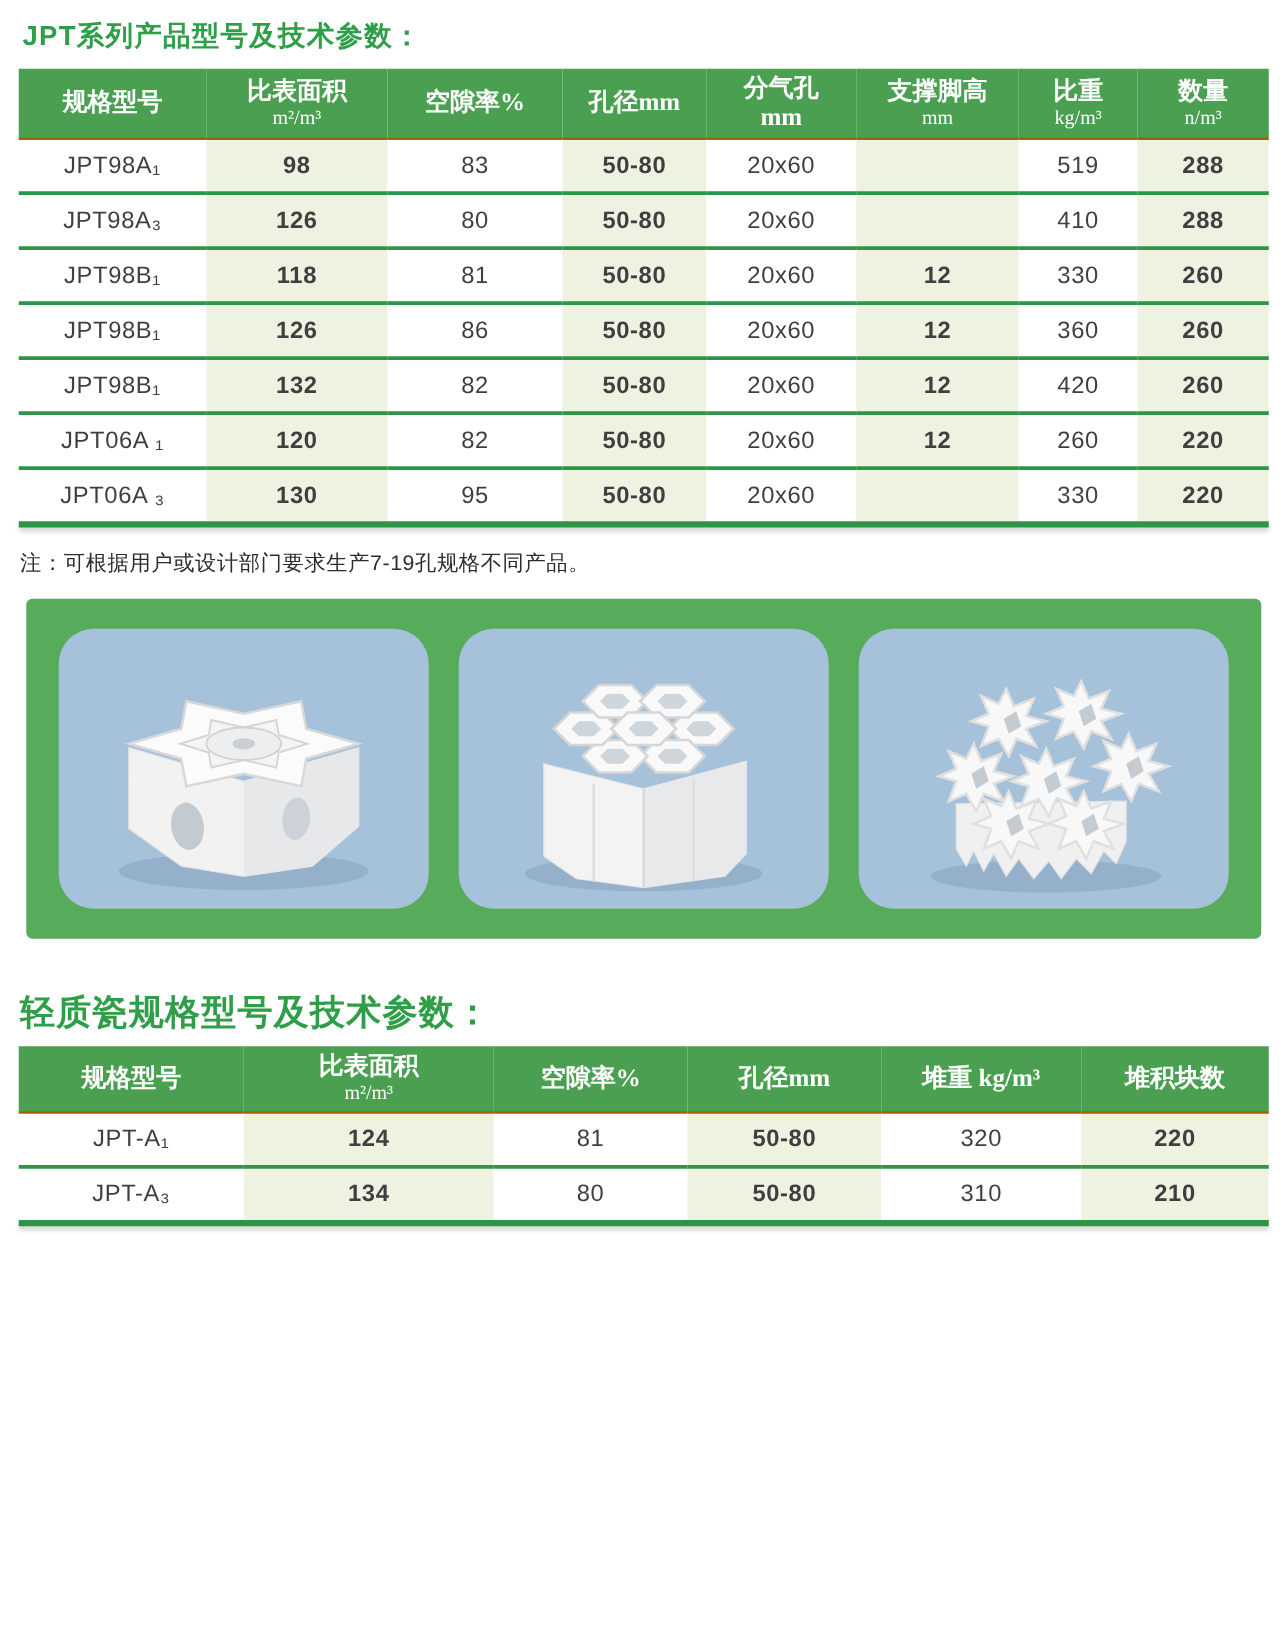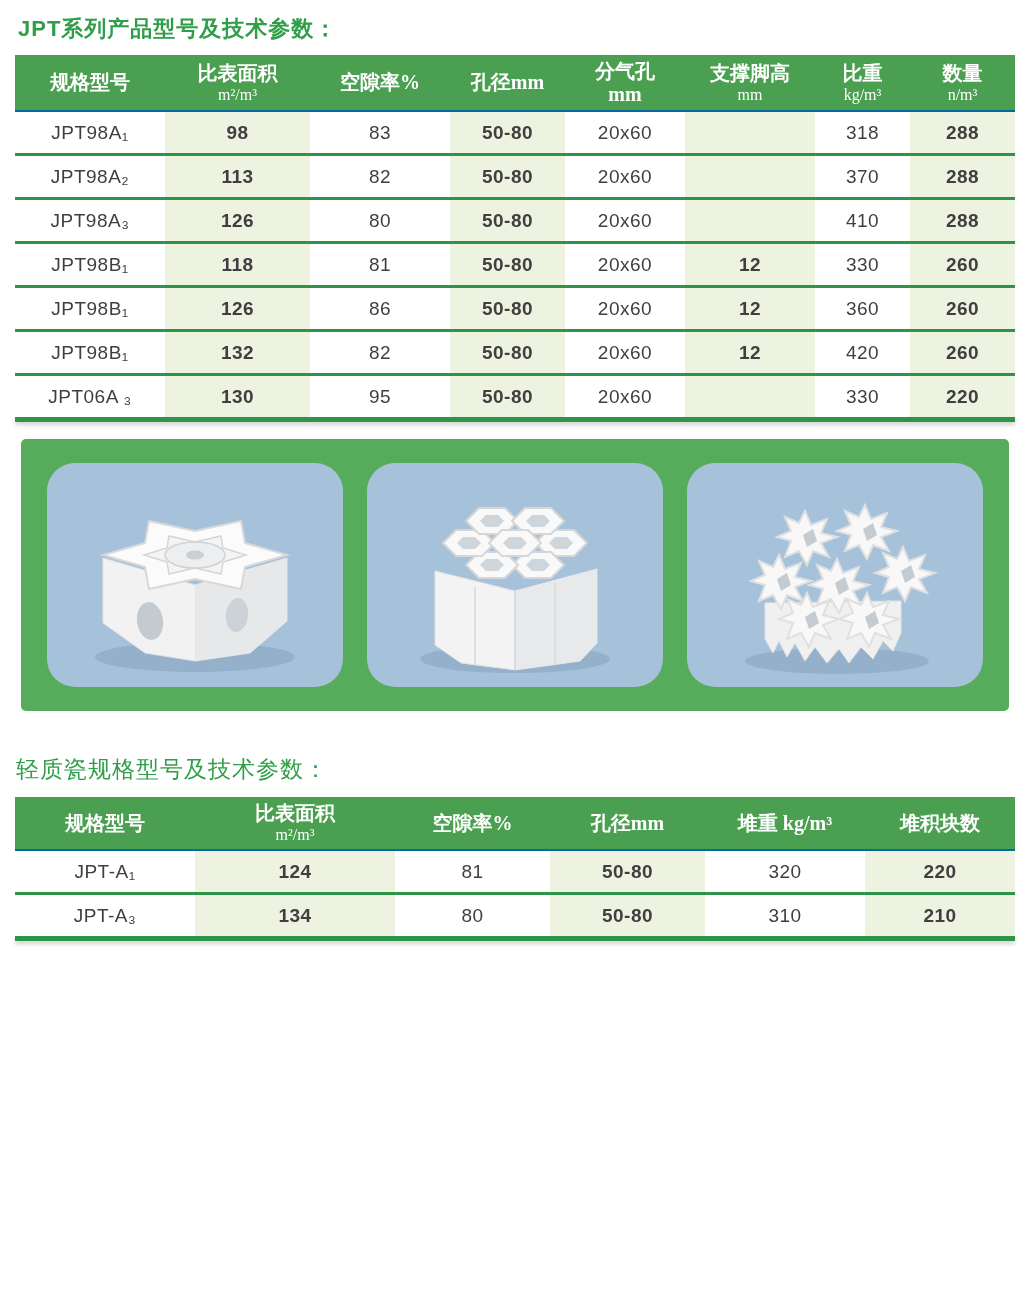--- a/index.html
+++ b/index.html
@@ -30,21 +30,21 @@
     font-family:"Liberation Serif","DejaVu Serif",serif;
   }
   table.spec2 thead th{height:52px;}
   table.spec th .hline{line-height:1.15;}
   table.spec th .unit{
     font-size:16px;font-weight:normal;line-height:1.1;margin-top:1px;
     font-family:"Liberation Serif","DejaVu Serif",serif;
     text-align:center;
   }
   table.spec tbody tr{border-top:3px solid var(--divider-green);}
-  table.spec tbody tr:first-child{border-top:2px solid #0369a1;}
+  table.spec tbody tr:first-child{border-top:2px solid #a16207;}
   table.spec tbody td{
     height:41px;text-align:center;font-size:19px;color:#3f3f3f;background:#ffffff;
     padding:0;letter-spacing:0.5px;
   }
   table.spec tbody td.alt{background:var(--cell-light-green);font-weight:bold;}
   .table-endbar{
     margin-left:15px;width:1000px;height:5px;background:var(--divider-green);
     box-shadow:0 3px 4px rgba(0,0,0,0.18);
   }
   .note{margin:17px 0 0 16px;font-size:17px;color:#2c2c2c;letter-spacing:0.5px;}
@@ -56,21 +56,21 @@
     margin:17px 0 0 21px;width:988px;height:272px;background:var(--band-green);
     border-radius:5px;display:flex;align-items:center;justify-content:space-between;
     padding:0 26px;box-sizing:border-box;
   }
   .photo-panel{
     width:296px;height:224px;background:var(--panel-blue);border-radius:28px;
     overflow:hidden;flex:0 0 auto;
   }
   .photo-panel svg{display:block;width:100%;height:100%;}
   .title-sub{
-    color:var(--title-green);font-size:23px;font-weight:normal;letter-spacing:1px;
+    color:var(--title-green);font-size:28px;font-weight:bold;letter-spacing:1px;
     margin:46px 0 15px 16px;line-height:25px;
   }
 </style>
 </head>
 <body>
 
 <div class="page">
 
   <div class="title-main">JPT系列产品型号及技术参数：</div>
 
@@ -118,31 +118,21 @@
         </tr>
       </thead>
       <tbody>
         <tr>
           <td>JPT98A₁</td>
           <td class="alt">98</td>
           <td>83</td>
           <td class="alt">50-80</td>
           <td>20x60</td>
           <td class="alt"></td>
-          <td>318</td>
-          <td class="alt">288</td>
-        </tr>
-        <tr>
-          <td>JPT98A₂</td>
-          <td class="alt">113</td>
-          <td>82</td>
-          <td class="alt">50-80</td>
-          <td>20x60</td>
-          <td class="alt"></td>
-          <td>370</td>
+          <td>519</td>
           <td class="alt">288</td>
         </tr>
         <tr>
           <td>JPT98A₃</td>
           <td class="alt">126</td>
           <td>80</td>
           <td class="alt">50-80</td>
           <td>20x60</td>
           <td class="alt"></td>
           <td>410</td>
@@ -172,33 +162,44 @@
           <td>JPT98B₁</td>
           <td class="alt">132</td>
           <td>82</td>
           <td class="alt">50-80</td>
           <td>20x60</td>
           <td class="alt">12</td>
           <td>420</td>
           <td class="alt">260</td>
         </tr>
         <tr>
+          <td>JPT06A ₁</td>
+          <td class="alt">120</td>
+          <td>82</td>
+          <td class="alt">50-80</td>
+          <td>20x60</td>
+          <td class="alt">12</td>
+          <td>260</td>
+          <td class="alt">220</td>
+        </tr>
+        <tr>
           <td>JPT06A ₃</td>
           <td class="alt">130</td>
           <td>95</td>
           <td class="alt">50-80</td>
           <td>20x60</td>
           <td class="alt"></td>
           <td>330</td>
           <td class="alt">220</td>
         </tr>
       </tbody>
     </table>
   <div class="table-endbar"></div>
 
+  <div class="note">注：可根据用户或设计部门要求生产7-19孔规格不同产品。</div>
 
 
   <div class="photo-band">
 
     <div class="photo-panel" aria-label="JPT轻质瓷产品图一">
       <svg viewBox="0 0 296 224">
         <ellipse cx="148" cy="194" rx="100" ry="15" fill="#7f9cb8" opacity="0.45"></ellipse>
         <polygon points="56,95 56,160 98,190 148,198 203,190 240,158 240,95 148,122" fill="#f2f2f2" stroke="#e2e2e2" stroke-width="1"></polygon>
         <polygon points="148,122 240,95 240,158 203,190 148,198" fill="#e6e8ea"></polygon>
         <ellipse cx="103" cy="158" rx="13" ry="19" transform="rotate(-8 103 158)" fill="#c3cad0"></ellipse>

